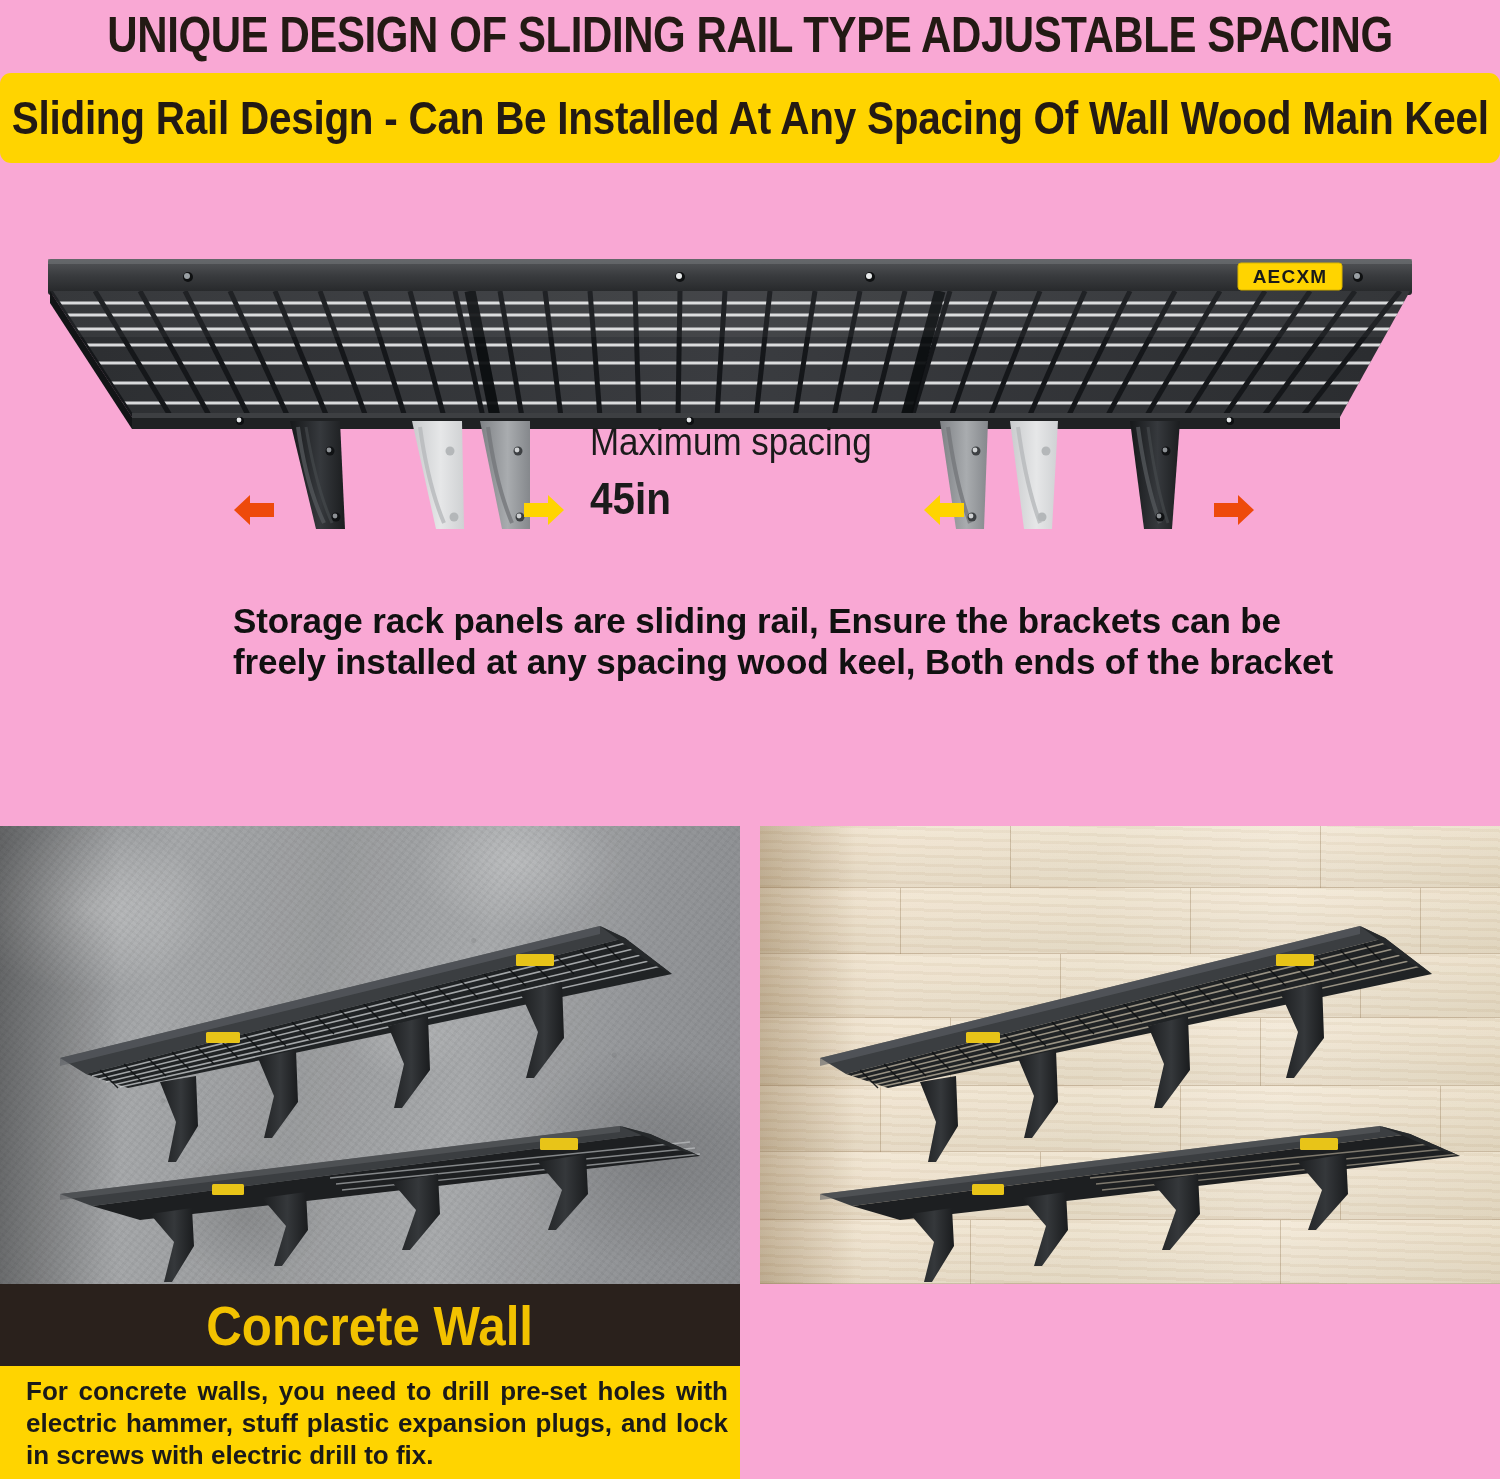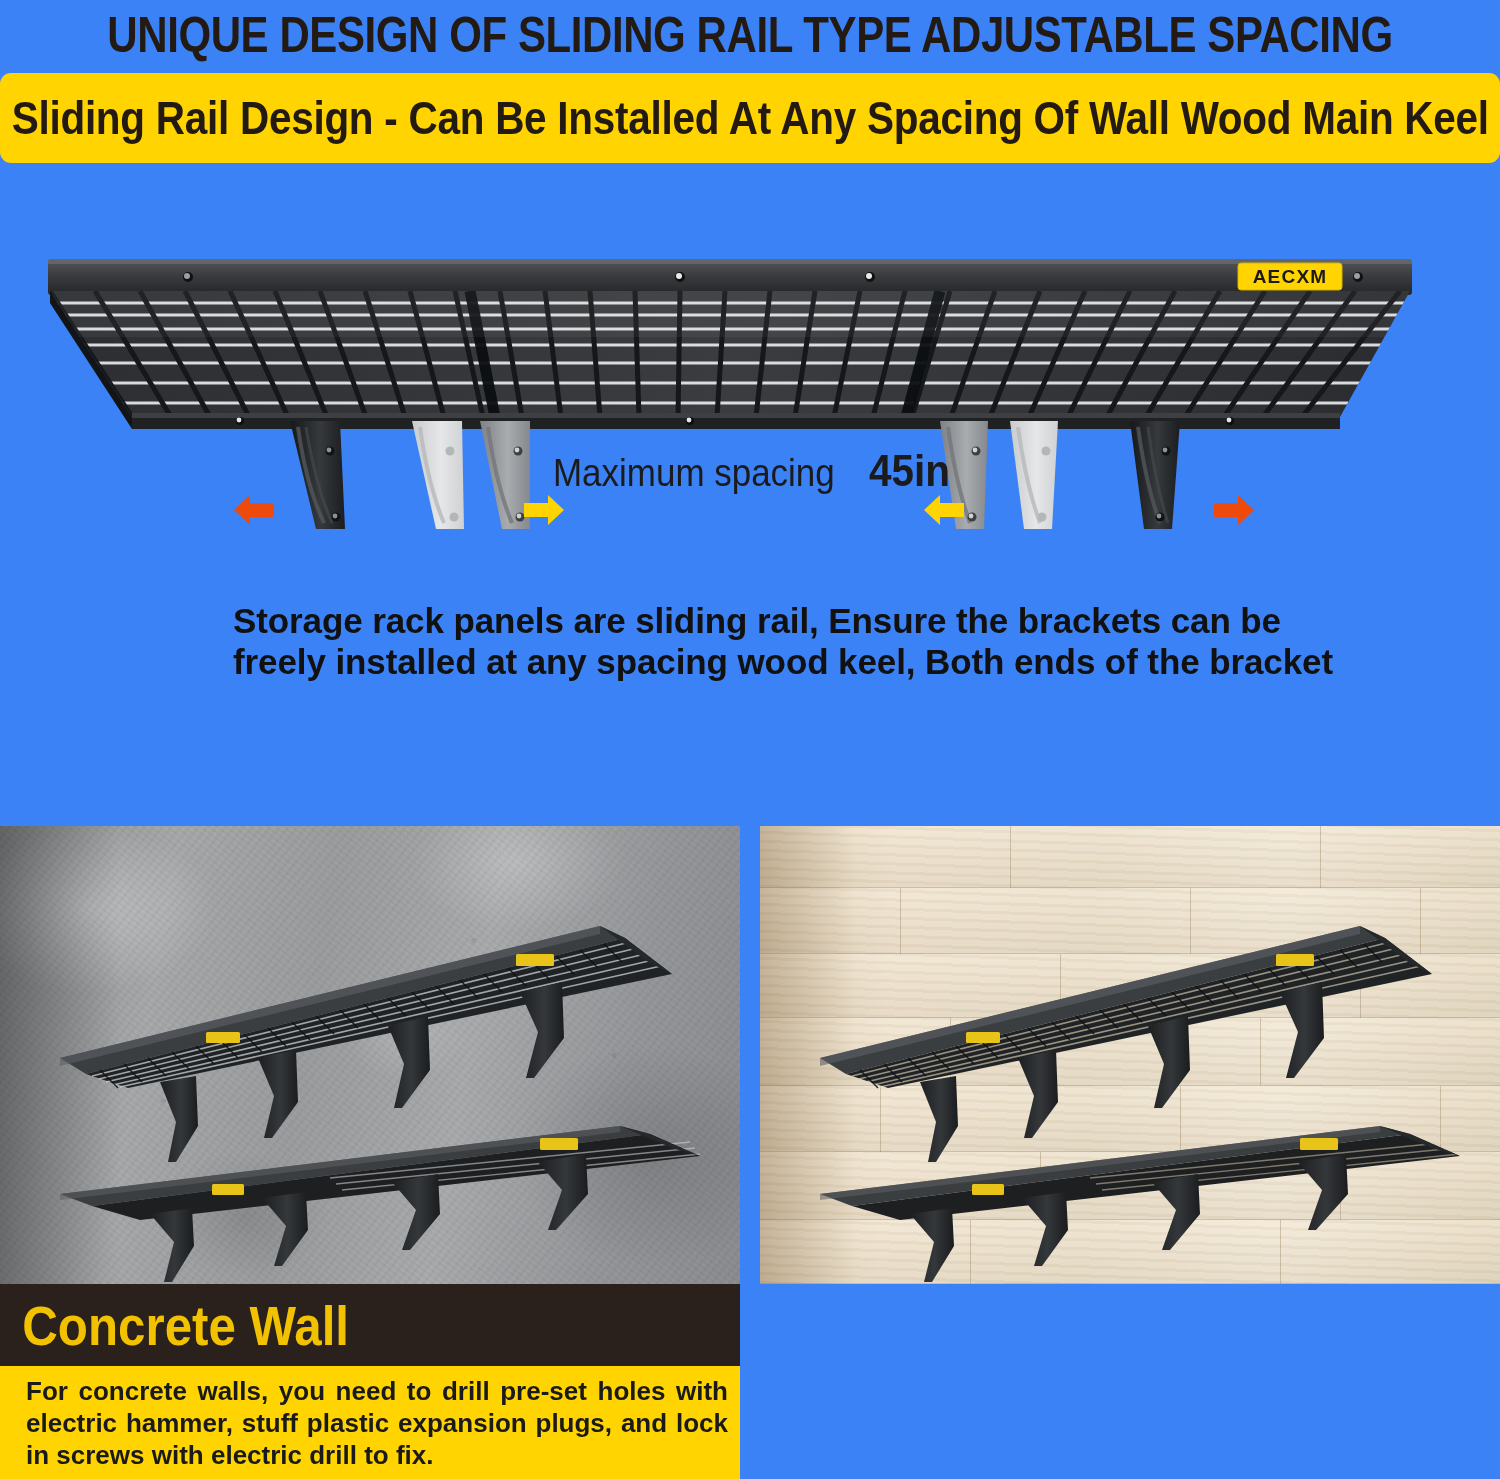--- a/index.html
+++ b/index.html
@@ -1,19 +1,19 @@
 <!DOCTYPE html>
 <html><head>
 <meta charset="utf-8">
 <style>
   * { margin:0; padding:0; box-sizing:border-box; }
   html,body { width:1500px; height:1479px; background:#ffffff; }
   body { font-family:"Liberation Sans", sans-serif; overflow:hidden; }
 
-  .page { position:relative; width:1500px; height:1479px; background:#3b82f6; }
+  .page { position:relative; width:1500px; height:1479px; background:#f9a8d4; }
 
   
   .main-title{
     position:absolute; left:0; top:2px; width:1500px; height:66px;
     display:flex; align-items:center; justify-content:center;
     color:#231a14;
     font-family:"Liberation Sans Narrow","Liberation Sans",sans-serif;
     font-weight:bold; font-size:50px; letter-spacing:-0.5px;
     transform:scaleX(0.84); transform-origin:center center;
     white-space:nowrap;
@@ -32,21 +32,21 @@
   }
 
   
   .rack-area{ position:absolute; left:0; top:190px; width:1500px; height:390px; }
 
   .rack-svg{ position:absolute; left:40px; top:55px; }
 
   .spacing-label{
     position:absolute; left:590px; top:446px; width:330px; height:52px;
     display:flex; align-items:baseline; justify-content:center; gap:10px;
-    color:#1b1b1b; white-space:nowrap;
+    color:#1b1b1b; white-space:nowrap;flex-direction:column;
   }
   .spacing-label .lead{
     font-family:"Liberation Sans Narrow","Liberation Sans",sans-serif;
     font-size:38px; font-weight:400; transform:scaleX(0.92); transform-origin:left bottom;
   }
   .spacing-label .val{
     font-family:"Liberation Sans Narrow","Liberation Sans",sans-serif;
     font-size:44px; font-weight:bold; transform:scaleX(0.92); transform-origin:left bottom;
   }
 
@@ -118,21 +118,21 @@
     position:absolute; left:0; top:0; width:96px; height:100%;
     background:linear-gradient(90deg, rgba(120,95,60,.33), rgba(0,0,0,0));
   }
 
   .shelf-layer{ position:absolute; inset:0; }
 
   
   .card-title{
     position:absolute; left:0; top:458px; width:100%; height:82px;
     background:#2a211c;
-    display:flex; align-items:center; justify-content:flex-start;
+    display:flex; align-items:center; justify-content:center;
   }
   .card-title span{
     color:#F2C200;
     font-family:"Liberation Sans Narrow","Liberation Sans",sans-serif;
     font-weight:bold; font-size:56px; letter-spacing:0px;
     transform:scaleX(0.88); transform-origin:center center;
     white-space:nowrap;
   }
 
   .card-body{

